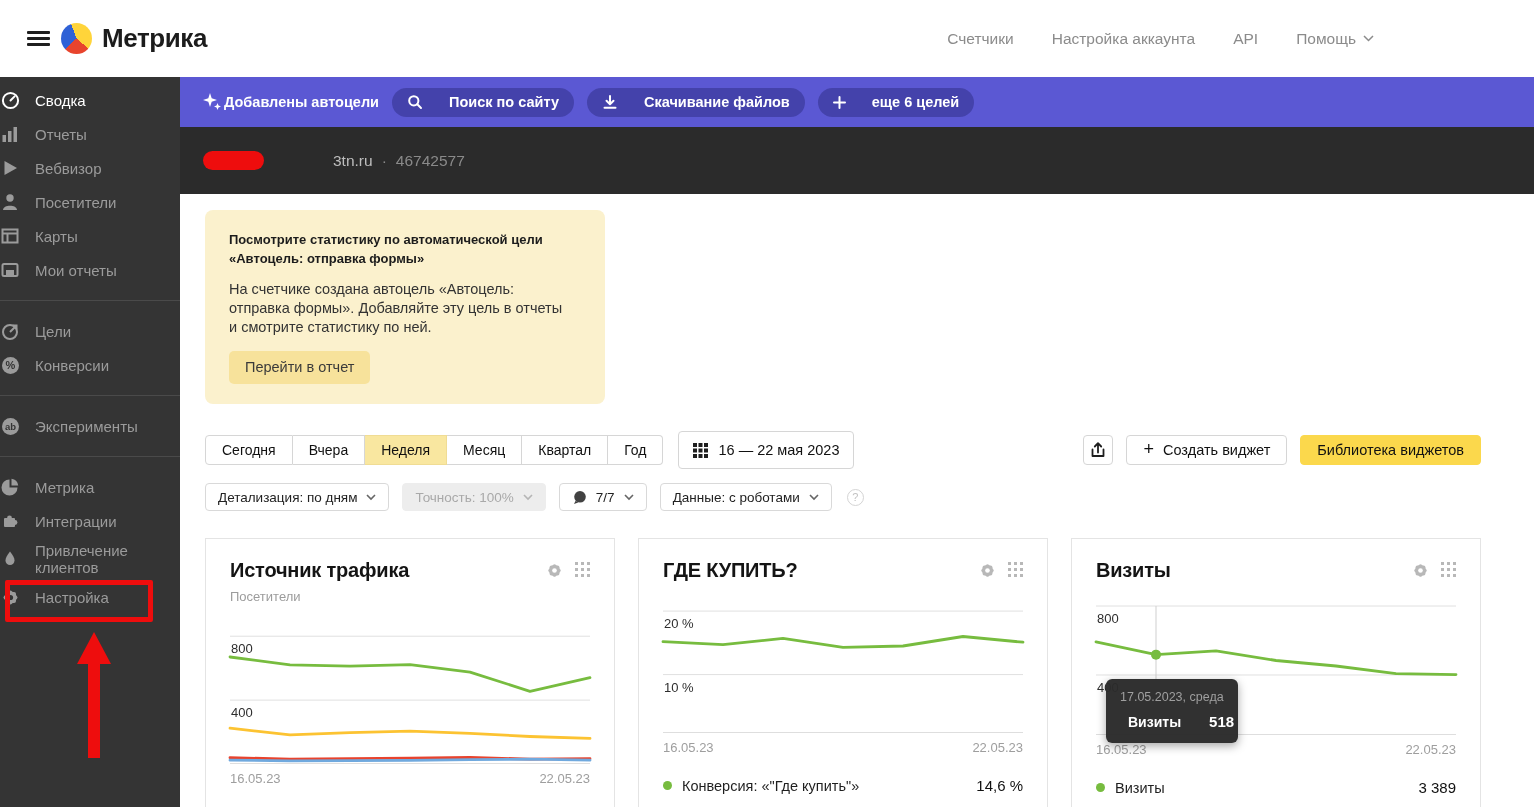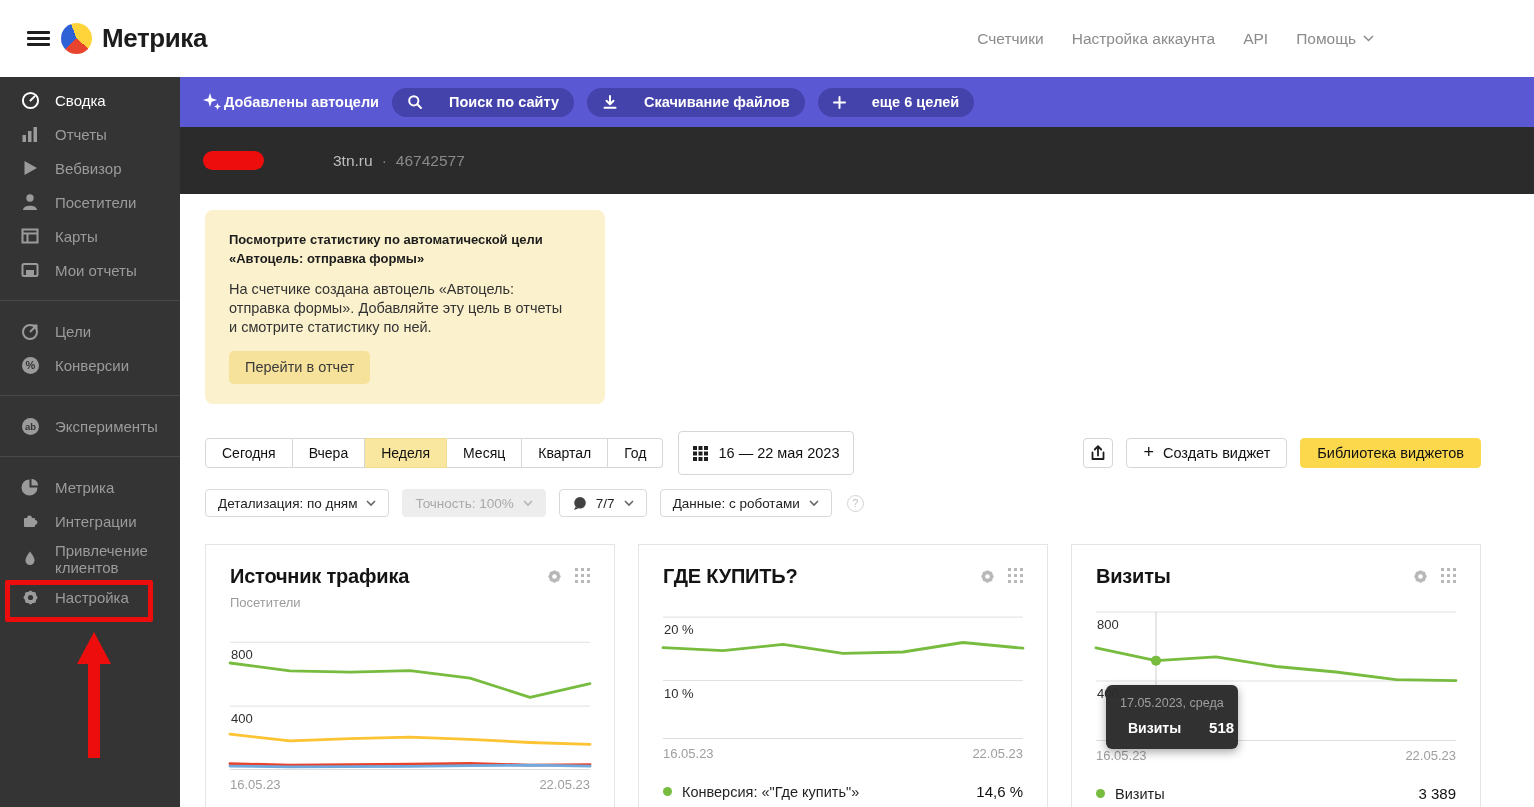--- a/index.html
+++ b/index.html
@@ -9,28 +9,28 @@
 
   
   .topbar { position:absolute; left:8px; top:0; width:1534px; height:77px; background:#fff;
     display:flex; align-items:center; z-index:3; }
   .hamburger { margin-left:19px; width:23px; cursor:pointer; }
   .hamburger span { display:block; height:2.6px; background:#1f1f1f; border-radius:1px; margin:3.4px 0; }
   .logo { display:flex; align-items:center; margin-left:11px; }
   .logo-circle { width:31px; height:31px; border-radius:50%;
     background:conic-gradient(from -20deg, #ffd43a 0deg 150deg, #e8442d 150deg 245deg, #2f61d6 245deg 360deg); }
   .logo-text { font-size:26px; font-weight:bold; color:#1c1c1c; margin-left:10px; letter-spacing:-0.4px; }
-  .topnav { margin-left:auto; margin-right:168px; display:flex; align-items:center; gap:28px;
+  .topnav { margin-left:auto; margin-right:168px; display:flex; align-items:center; gap:38px;
     color:#8b8b8b; font-size:15.5px; }
   .topnav .nav-item { display:flex; align-items:center; gap:7px; cursor:pointer; }
 
   
   .sidebar { position:absolute; left:0; top:77px; width:180px; height:730px; background:#343434;
     padding-top:6px; z-index:2; }
-  .snav-item { display:flex; align-items:center; gap:15px; padding-left:20px; min-height:34px;
+  .snav-item { display:flex; align-items:center; gap:15px; min-height:34px;
     color:#9b9b9b; font-size:15px; cursor:pointer; }
   .snav-item .sicon { width:20px; display:flex; justify-content:center; flex:0 0 20px; }
   .snav-item.active { color:#fff; }
   .snav-item.two-line { line-height:17px; padding-top:4px; padding-bottom:4px; }
   .sdivider { height:1px; background:#4a4a4a; margin:13px 0; }
 
   
   .red-box { position:absolute; left:5px; top:580px; width:148px; height:42px;
     border:5px solid #ee0d0d; border-radius:2px; z-index:20; pointer-events:none; }
   .red-arrow { position:absolute; left:69px; top:629px; z-index:20; pointer-events:none; }
@@ -60,21 +60,21 @@
   .notice-btn { margin-top:14px; display:inline-block; background:#f7e29b; border-radius:5px;
     padding:8px 16px 9px; font-size:14.5px; color:#3a3a3a; cursor:pointer; }
 
   .controls { display:flex; align-items:center; margin-top:27px; }
   .tabs { display:flex; }
   .tab { border:1px solid #d6d6d6; border-left:none; height:30px; display:flex; align-items:center;
     padding:0 16px; font-size:14px; color:#111; background:#fff; cursor:pointer; }
   .tab:first-child { border-left:1px solid #d6d6d6; border-radius:4px 0 0 4px; }
   .tab:last-child { border-radius:0 4px 4px 0; }
   .tab.selected { background:#f9e7a0; border-color:#f0dc94; }
-  .range-btn { margin-left:15px; border:1px solid #d6d6d6; border-radius:4px; height:44px;
+  .range-btn { margin-left:15px; border:1px solid #d6d6d6; border-radius:4px; height:38px;
     display:flex; align-items:center; gap:10px; padding:0 14px; font-size:14.5px; color:#111; cursor:pointer; }
   .controls-right { margin-left:auto; display:flex; align-items:center; gap:13px; margin-right:53px; }
   .icon-btn { width:30px; height:30px; border:1px solid #d6d6d6; border-radius:4px;
     display:flex; align-items:center; justify-content:center; cursor:pointer; background:#fff; }
   .btn { height:30px; border:1px solid #d6d6d6; border-radius:4px; background:#fff;
     display:flex; align-items:center; padding:0 16px; font-size:14.5px; color:#111; cursor:pointer; gap:9px; }
   .btn .plus { font-size:18px; line-height:1; margin-top:-2px; }
   .btn.yellow { background:#fbd84c; border-color:#fbd84c; }
 
   .filters { display:flex; align-items:center; gap:13px; margin-top:14px; }

